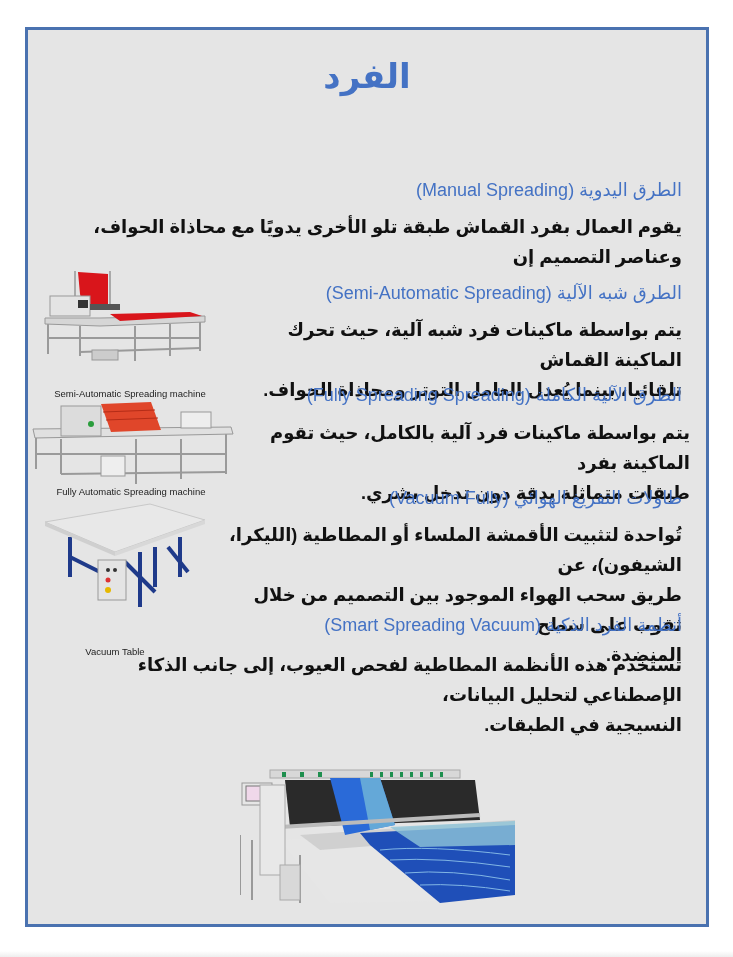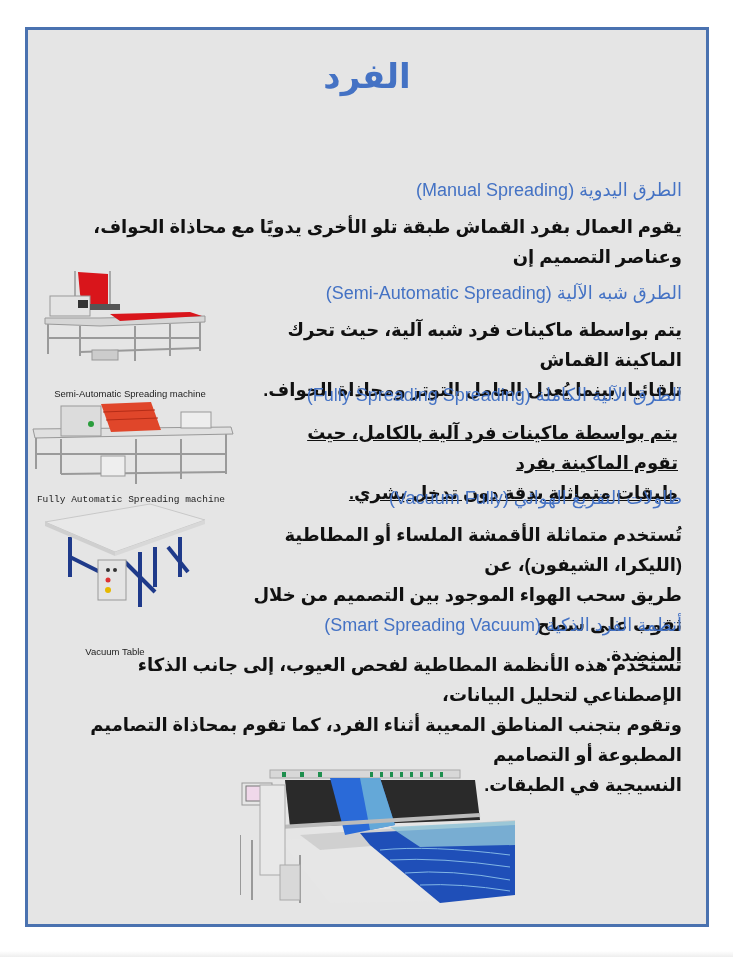--- a/index.html
+++ b/index.html
@@ -78,36 +78,35 @@
     <div>يقوم العمال بفرد القماش طبقة تلو الأخرى يدويًا مع محاذاة الحواف، وعناصر التصميم إن</div>
   </div>
 
   <div class="abs heading" style="left:200px; right:24px; top:250px;">الطرق شبه الآلية (Semi-Automatic Spreading)</div>
   <div class="abs para" style="left:200px; right:24px; top:285px;">
     <div>يتم بواسطة ماكينات فرد شبه آلية، حيث تحرك الماكينة القماش</div>
     <div>تلقائيا، بينما يُعدل العامل التوتر ومحاذاة الحواف.</div>
   </div>
 
   <div class="abs heading" style="left:230px; right:24px; top:352px;">الطرق الآلية الكاملة (Fully Spreading Spreading)</div>
-  <div class="abs para" style="left:230px; right:28px; top:388px;text-decoration:underline;">
+  <div class="abs para" style="left:230px; right:16px; top:388px;">
     <div>يتم بواسطة ماكينات فرد آلية بالكامل، حيث تقوم الماكينة بفرد</div>
     <div>طبقات متماثلة بدقة دون تدخل بشري.</div>
   </div>
 
   <div class="abs heading" style="left:200px; right:24px; top:455px;">طاولات التفريغ الهوائي (Vacuum Fully)</div>
   <div class="abs para" style="left:190px; right:24px; top:490px;">
-    <div>تُستخدم متماثلة الأقمشة الملساء أو المطاطية (الليكرا، الشيفون)، عن</div>
+    <div>تُواحدة لتثبيت الأقمشة الملساء أو المطاطية (الليكرا، الشيفون)، عن</div>
     <div>طريق سحب الهواء الموجود بين التصميم من خلال ثقوب على سطح</div>
     <div>المنضدة.</div>
   </div>
 
   <div class="abs heading" style="left:200px; right:24px; top:582px;">أنظمة الفرد الذكية (Smart Spreading Vacuum)</div>
   <div class="abs para" style="left:20px; right:24px; top:620px;">
     <div>تستخدم هذه الأنظمة المطاطية لفحص العيوب، إلى جانب الذكاء الإصطناعي لتحليل البيانات،</div>
-    <div>وتقوم بتجنب المناطق المعيبة أثناء الفرد، كما تقوم بمحاذاة التصاميم المطبوعة أو التصاميم</div>
     <div>النسيجية في الطبقات.</div>
   </div>
 
   <div class="figure" style="left:12px; top:236px; width:180px; height:120px;">
     <svg width="170" height="100" viewBox="0 0 170 100">
 
       <g stroke="#9a9a9a" stroke-width="2" fill="none">
         <line x1="8" y1="55" x2="8" y2="88"></line>
         <line x1="40" y1="60" x2="40" y2="90"></line>
         <line x1="95" y1="60" x2="95" y2="95"></line>
@@ -151,21 +150,21 @@
       <circle cx="60" cy="30" r="3" fill="#2a9d3c"></circle>
 
       <polygon points="70,10 120,8 130,36 80,38" fill="#e0462a"></polygon>
       <line x1="72" y1="18" x2="124" y2="16" stroke="#b52c17" stroke-width="1"></line>
       <line x1="75" y1="26" x2="127" y2="24" stroke="#b52c17" stroke-width="1"></line>
 
       <rect x="150" y="18" width="30" height="16" fill="#eee" stroke="#999"></rect>
 
       <rect x="70" y="62" width="24" height="20" fill="#eee" stroke="#999"></rect>
     </svg>
-    <div class="caption" style="position:absolute; left:0; width:200px; top:100px;font-family:Liberation Mono, monospace;">Fully Automatic Spreading machine</div>
+    <div class="caption" style="position:absolute; left:0; width:200px; top:92px;">Fully Automatic Spreading machine</div>
   </div>
 
   <div class="figure" style="left:12px; top:472px; width:175px; height:128px;">
     <svg width="170" height="110" viewBox="0 0 170 110">
 
       <g stroke="#1f3a8a" stroke-width="4" fill="none">
         <line x1="30" y1="35" x2="30" y2="75"></line>
         <line x1="30" y1="55" x2="60" y2="70"></line>
         <line x1="100" y1="50" x2="100" y2="105"></line>
         <line x1="85" y1="60" x2="115" y2="90"></line>

